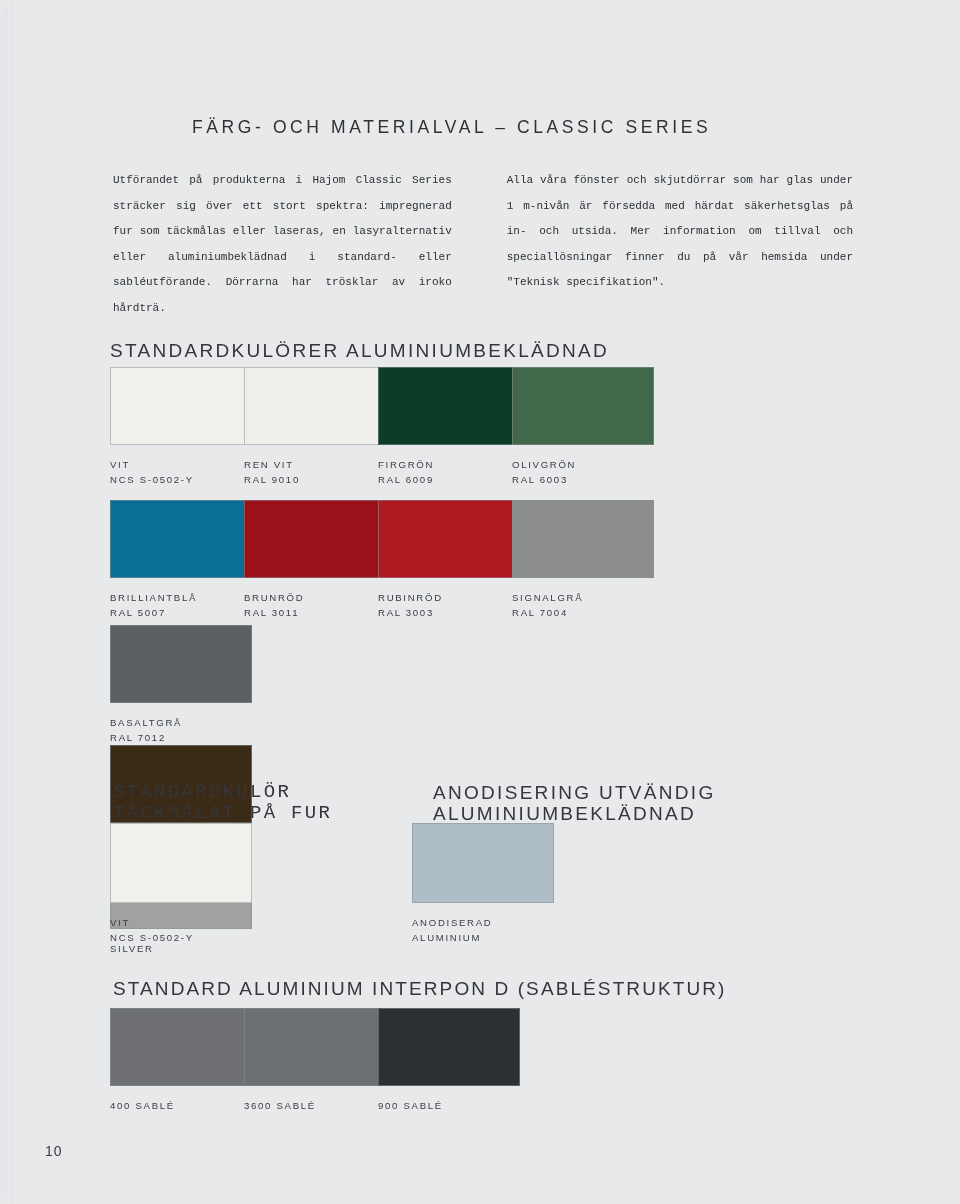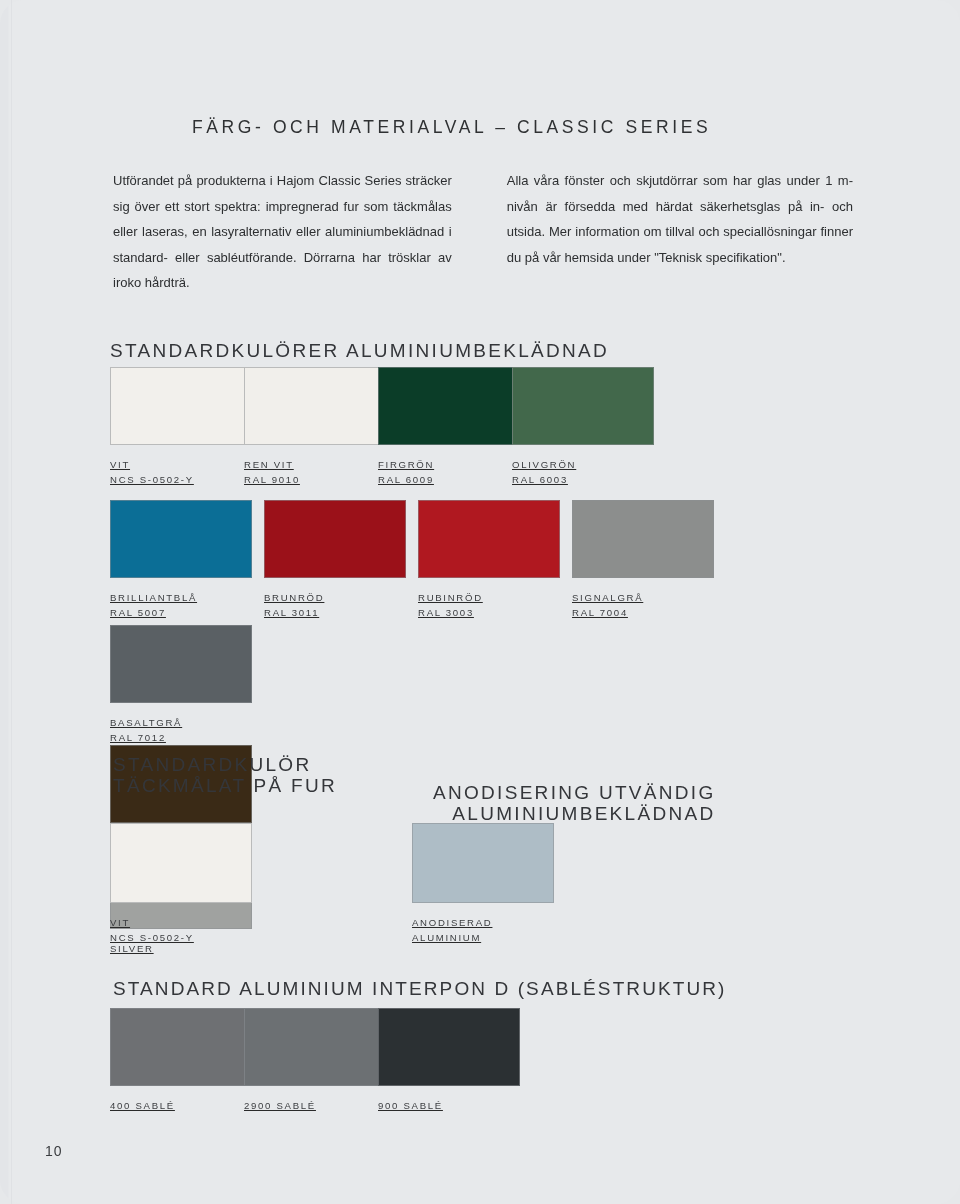--- a/index.html
+++ b/index.html
@@ -44,72 +44,72 @@
   .intro {
     position: absolute;
     left: 113px;
     top: 168px;
     width: 740px;
     display: flex;
     gap: 0;
   }
   .col {
     width: 370px;
-    font-size: 13px;
+    font-size: 11px;
     line-height: 25.5px;
     color: #2d2f31;
     text-align: justify;
+    font-family: Liberation Mono, monospace;
   }
   .col.left { width: 372px; padding-right: 12px; box-sizing: border-box; }
   .col.right { width: 368px; margin-left: 43px; }
   .col p { margin: 0; }
 
   
   .section-head {
     position: absolute;
     font-size: 19px;
     letter-spacing: 2.3px;
     color: #34363a;
     white-space: nowrap;
   }
   #head-standardkulorer { left: 110px; top: 340px; }
-  #head-standardkulor   { left: 113px; top: 754px; line-height: 21px; }
-  #head-anodisering     { left: 433px; top: 782px; line-height: 21px; text-align: right; }
+  #head-standardkulor   { left: 113px; top: 782px; line-height: 21px; font-family: Liberation Mono, monospace; }
+  #head-anodisering     { left: 433px; top: 782px; line-height: 21px; }
   #head-interpon        { left: 113px; top: 978px; letter-spacing: 2.1px; }
 
   
   .swatch-row {
     position: absolute;
     display: flex;
   }
   .swatch-cell {
     width: 124px;
     margin-right: 10px;
     position: relative;
-    text-decoration: underline;
   }
   .swatch {
     width: 142px;
     height: 78px;
     box-sizing: border-box;
     box-shadow: 0 0 0 1px rgba(140,143,147,0.55) inset;
   }
   .swatch.tall { height: 80px; }
   .swatch-label {
     margin-top: 13px;
     font-size: 9.6px;
     letter-spacing: 1.7px;
     line-height: 14.5px;
     color: #3a3c3f;
     white-space: nowrap;
   }
   .swatch-label .sub { display: block; }
 
   #row-alu-1 { left: 110px; top: 367px; }
-  #row-alu-2 { left: 110px; top: 500px; gap: 20px; }
+  #row-alu-2 { left: 110px; top: 500px; }
   #row-alu-3 { left: 110px; top: 625px; flex-direction: column; }
   #row-fur   { left: 110px; top: 823px; }
   #row-sable { left: 110px; top: 1008px; }
 
   #row-fur .swatch-cell { margin-right: 178px; }
   #row-fur .swatch-cell:last-child { margin-right: 12px; }
 
   
   .page-number {
     position: absolute;
@@ -257,21 +257,21 @@
   <div class="swatch-row" id="row-sable">
     <div class="swatch-cell">
       <div class="swatch" style="background: rgb(110, 112, 115);"></div>
       <div class="swatch-label">
         <span>400 SABLÉ</span>
       </div>
     </div>
     <div class="swatch-cell">
       <div class="swatch" style="background: rgb(108, 112, 115);"></div>
       <div class="swatch-label">
-        <span>2900 SABLÉ</span>
+        <span>3600 SABLÉ</span>
       </div>
     </div>
     <div class="swatch-cell">
       <div class="swatch" style="background: rgb(43, 48, 51);"></div>
       <div class="swatch-label">
         <span>900 SABLÉ</span>
       </div>
     </div>
   </div>
 

